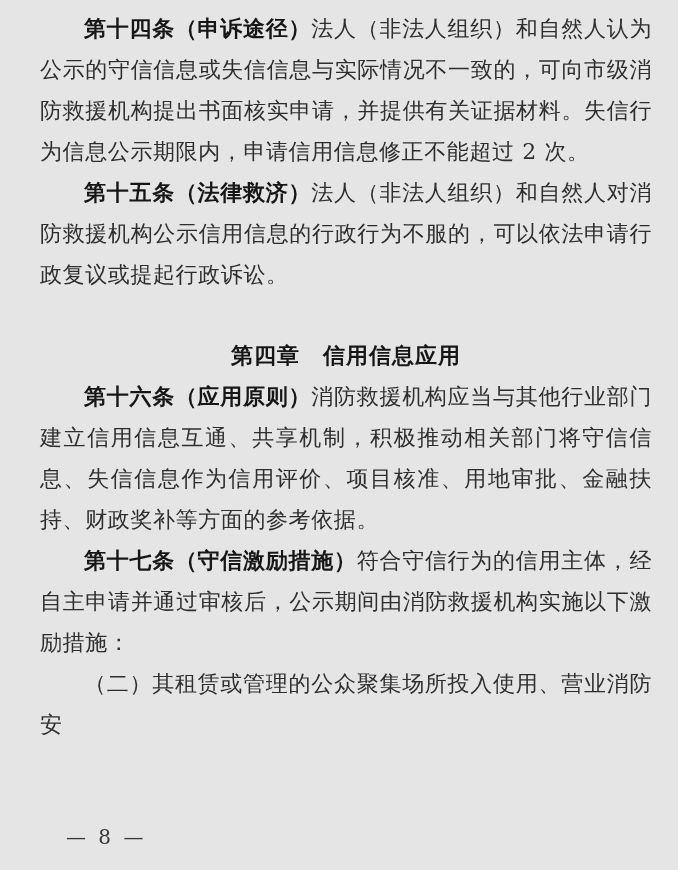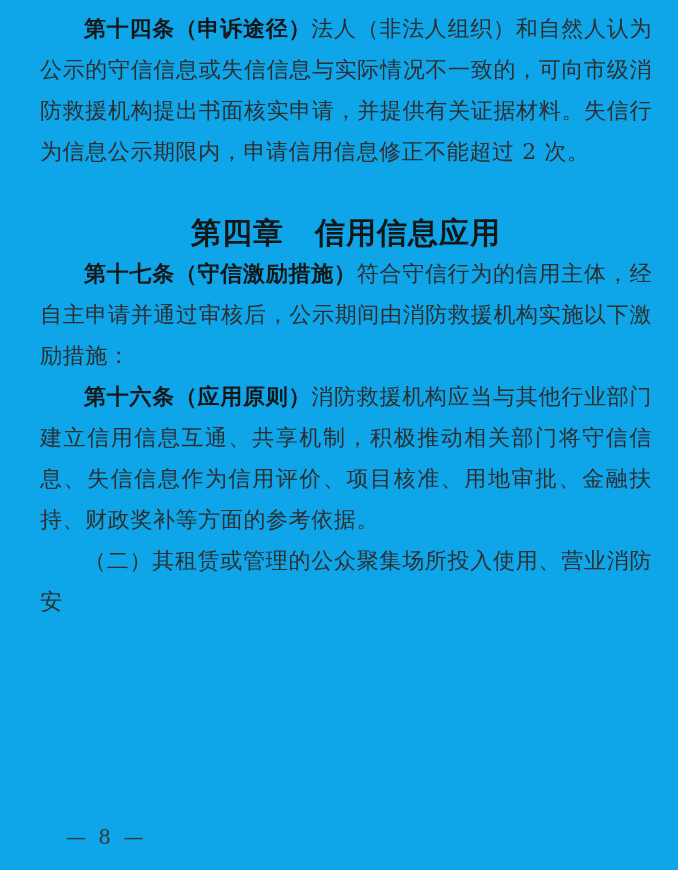--- a/index.html
+++ b/index.html
@@ -5,21 +5,21 @@
   html, body {
     margin: 0;
     padding: 0;
     background: #fbfaf8;
   }
   .page {
     position: relative;
     box-sizing: border-box;
     width: 678px;
     height: 870px;
-    background: #0ea5e9;
+    background: #e5e5e5;
     padding: 8px 26px 0 40px;
     overflow: hidden;
     font-family: "DejaVu Serif", "Liberation Serif", serif;
     font-size: 22px;
     line-height: 41px;
     color: #2e2e2e;
   }
   .para {
     margin: 0;
     text-indent: 2em;
@@ -31,46 +31,47 @@
     font-family: "Liberation Sans", "DejaVu Sans", sans-serif;
     font-weight: bold;
     color: #161616;
   }
   .chapter-heading {
     margin: 40px 0 0 0;
     text-indent: 0;
     text-align: center;
     font-family: "Liberation Sans", "DejaVu Sans", sans-serif;
     font-weight: bold;
-    font-size: 30px;
+    font-size: 22px;
     letter-spacing: 1px;
     color: #161616;
   }
   .page-footer {
     position: absolute;
     left: 66px;
     bottom: 12px;
     font-size: 20px;
     letter-spacing: 3px;
     color: #3a3a3a;
   }
 </style>
 </head>
 <body>
 
 <div class="page">
 
   <p class="para"><span class="lead">第十四条（申诉途径）</span><span>法人（非法人组织）和自然人认为公示的守信信息或失信信息与实际情况不一致的，可向市级消防救援机构提出书面核实申请，并提供有关证据材料。失信行为信息公示期限内，申请信用信息修正不能超过 2 次。</span></p>
 
 
+  <p class="para"><span class="lead">第十五条（法律救济）</span><span>法人（非法人组织）和自然人对消防救援机构公示信用信息的行政行为不服的，可以依法申请行政复议或提起行政诉讼。</span></p>
 
   <p class="para chapter-heading">第四章　信用信息应用</p>
 
+  <p class="para"><span class="lead">第十六条（应用原则）</span><span>消防救援机构应当与其他行业部门建立信用信息互通、共享机制，积极推动相关部门将守信信息、失信信息作为信用评价、项目核准、用地审批、金融扶持、财政奖补等方面的参考依据。</span></p>
+
   <p class="para"><span class="lead">第十七条（守信激励措施）</span><span>符合守信行为的信用主体，经自主申请并通过审核后，公示期间由消防救援机构实施以下激励措施：</span></p>
-
-  <p class="para"><span class="lead">第十六条（应用原则）</span><span>消防救援机构应当与其他行业部门建立信用信息互通、共享机制，积极推动相关部门将守信信息、失信信息作为信用评价、项目核准、用地审批、金融扶持、财政奖补等方面的参考依据。</span></p>
 
 
   <p class="para"><span>（二）其租赁或管理的公众聚集场所投入使用、营业消防安</span></p>
 
   <div class="page-footer">— 8 —</div>
 
 </div>
 
 </body></html>

